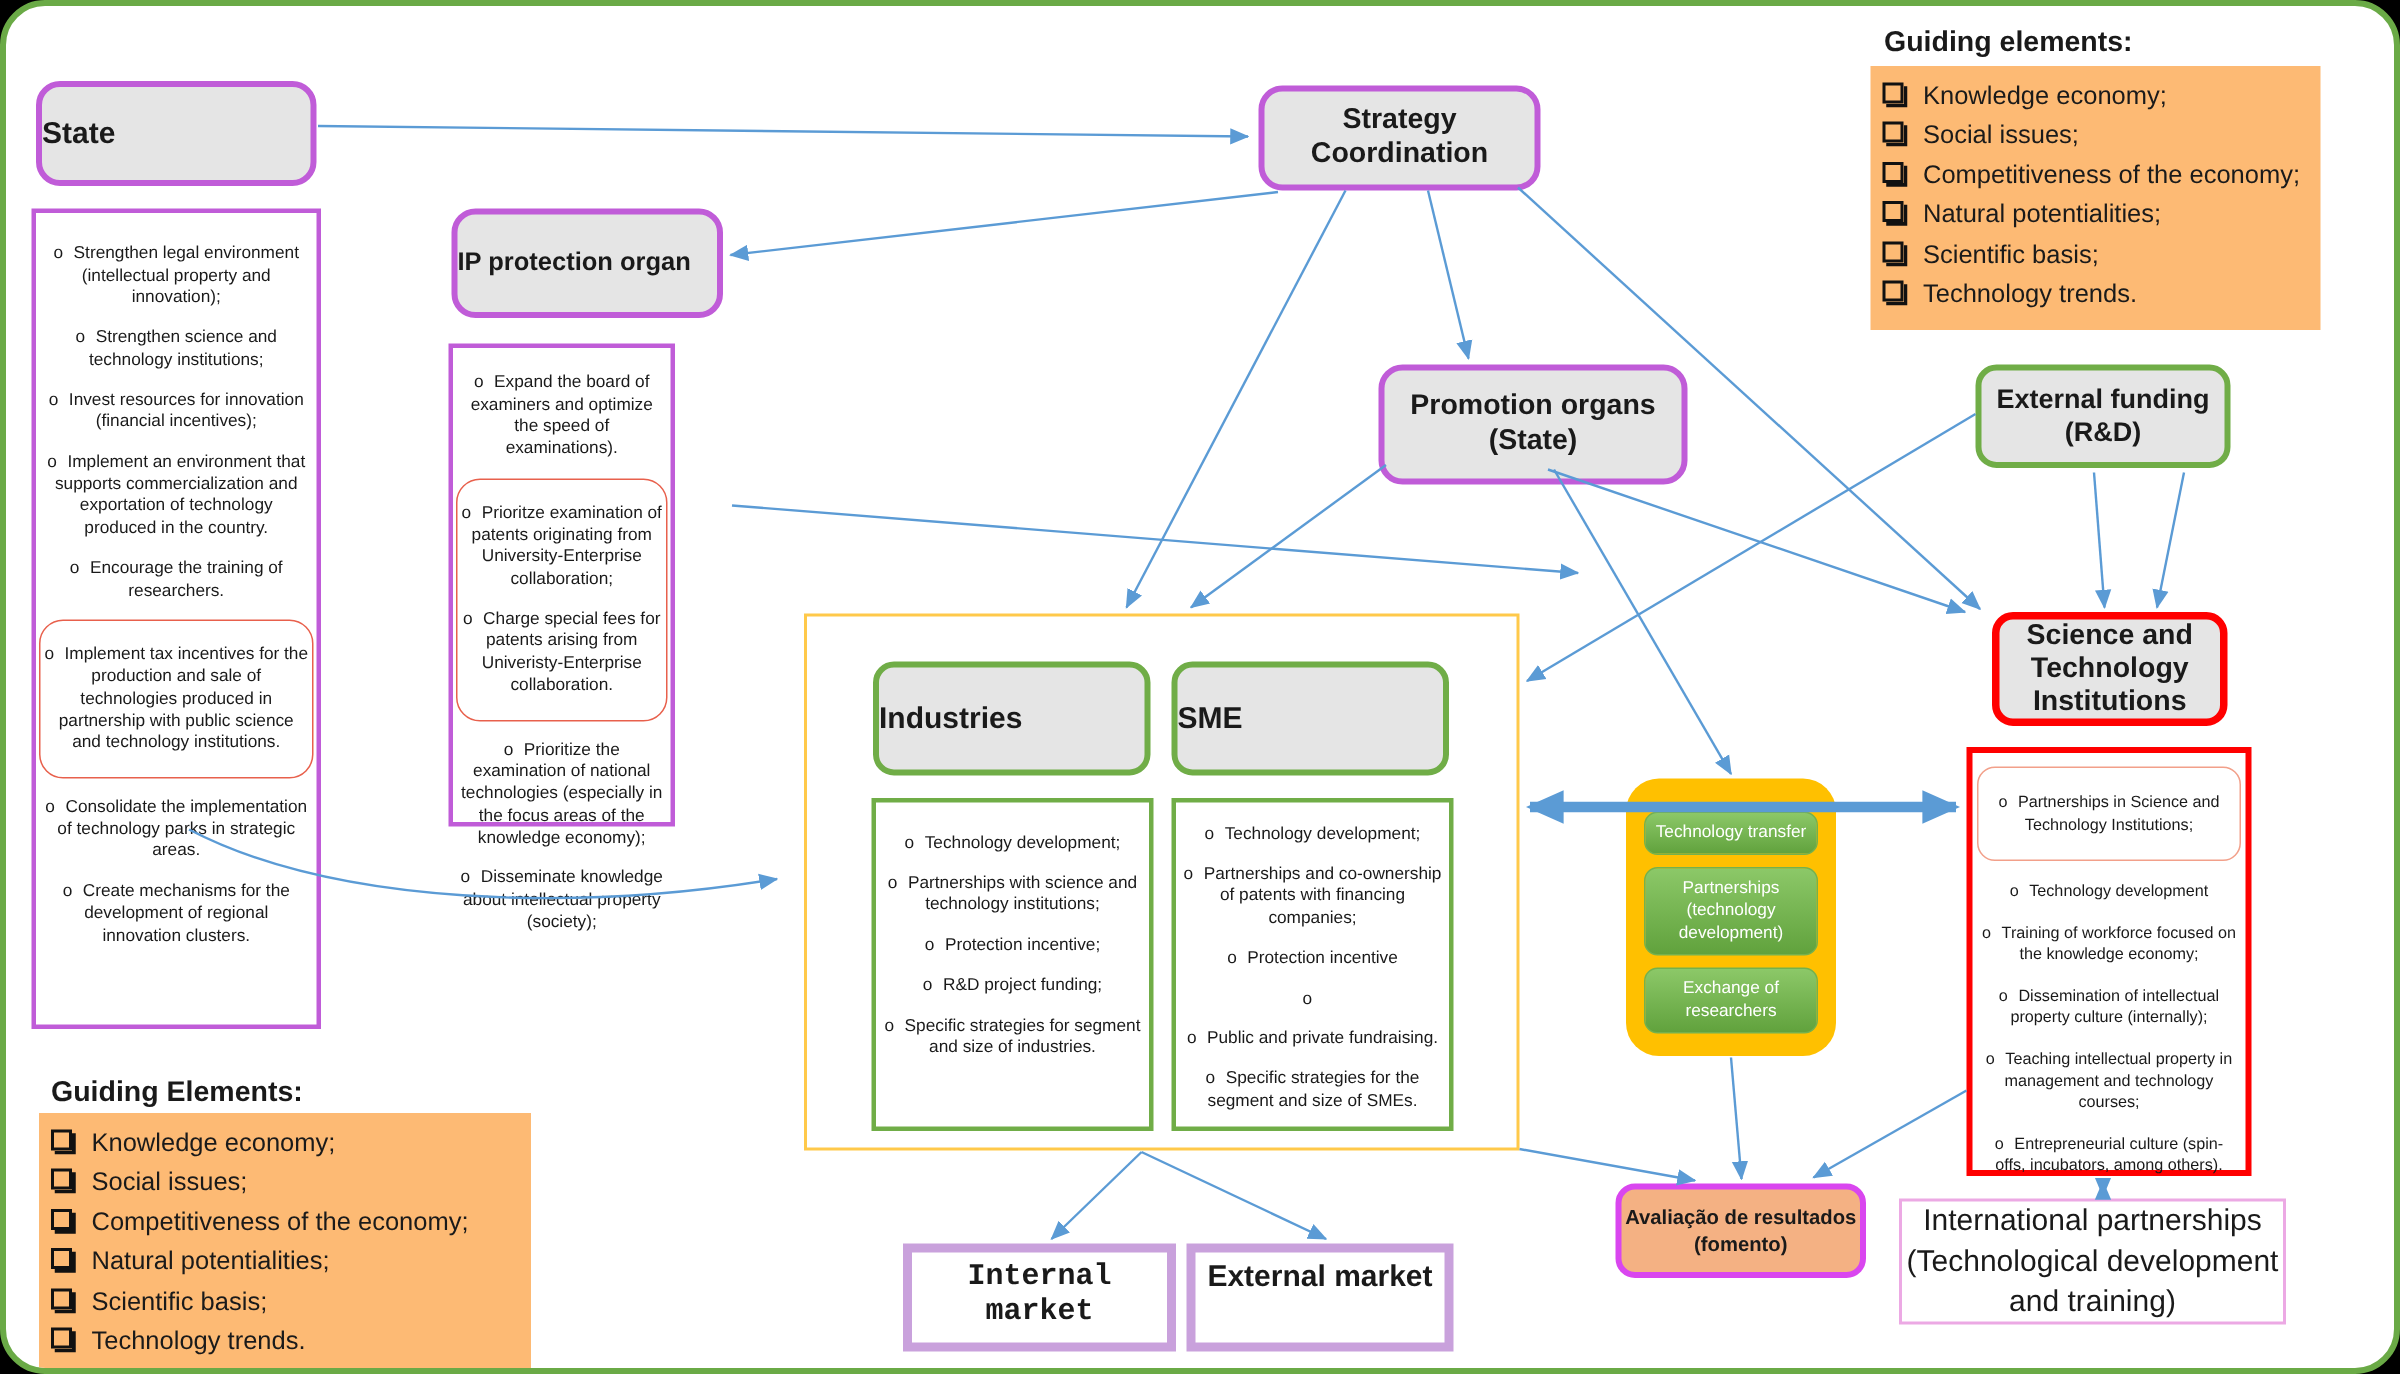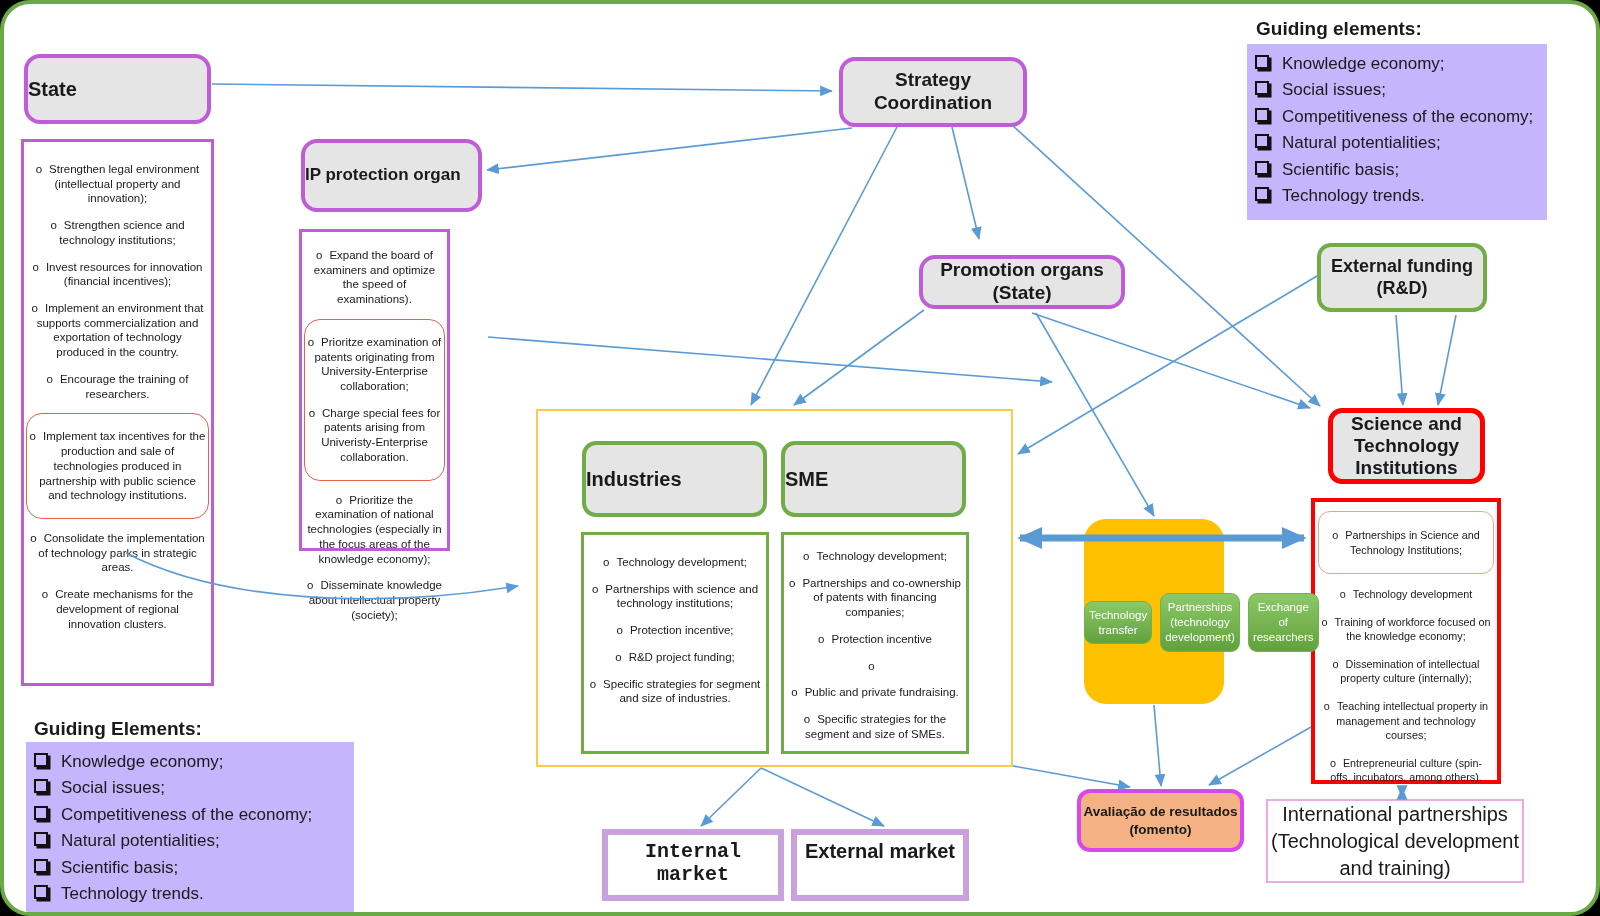--- a/index.html
+++ b/index.html
@@ -16,34 +16,34 @@
   .redbox{border:5px solid #ff0000;border-radius:14px;}
   .plist{border:3px solid #c05cd8;background:#fff;}
   .glist{border:3px solid #70ad47;background:#fff;}
   .rlist{border:4px solid #ff0000;background:#fff;}
   .vlist{padding:8px 5px;font-size:11.5px;line-height:1.28;}
   .li{text-align:center;margin:12px 0;}
   .mk{margin-right:7px;}
   .hl{border:1.6px solid #e8604c;border-radius:16px;padding:3px 2px;margin:8px -3px;}
   .hl2{border:1.5px solid #f2a08a;border-radius:12px;padding:3px 1px;margin:6px -2px;}
   .container{border:2px solid #ffc94a;background:transparent;}
-  .hub{background:#ffc000;border-radius:22px;display:flex;
+  .hub{background:#ffc000;border-radius:22px;display:flex;flex-direction:column;
        align-items:center;padding-top:22px;gap:8px;}
   .hub-btn{width:106px;border-radius:9px;border:1px solid #74b14e;color:#fff;
        background:linear-gradient(#8cc868,#61a23d);font-size:11.5px;line-height:1.3;
        text-align:center;padding:6px 4px;}
   .salmon{background:#f4b183;border:4px solid #d946ef;border-radius:13px;
        display:flex;align-items:center;justify-content:center;text-align:center;
        font-weight:bold;font-size:13.5px;line-height:1.3;}
   .market{border:6px solid #c9a1dc;background:#fff;font-weight:bold;font-size:20px;
        text-align:center;padding-top:5px;}
   .pinkbox{border:2px solid #eca9e4;background:#fff;font-size:20px;line-height:1.35;
        display:flex;align-items:center;justify-content:center;text-align:center;}
   .ytitle{font-weight:bold;font-size:19px;background:#fff;white-space:nowrap;}
-  .ybox{background:#c4b5fd;padding:5px 10px 8px 8px;font-size:17px;line-height:1.32;}
+  .ybox{background:#fdba74;padding:5px 10px 8px 8px;font-size:17px;line-height:1.32;}
   .ybox .li{text-align:left;margin:4px 0;}
   .chk{display:inline-block;width:10px;height:10px;border:2px solid #111;
        box-shadow:2.5px 2.5px 0 #111;margin-right:13px;}
   .sti-list{font-size:10.8px;}
   .sti-list .li{margin:13px 0;line-height:1.35;}
   svg.arrows{position:absolute;left:0;top:0;z-index:10;pointer-events:none;}
   .node{z-index:2;}
 </style>
 </head>
 <body>
@@ -55,21 +55,21 @@
   </div>
 
   <div class="abs hdr purple node" style="left:835px;top:53px;width:188px;height:70px;font-size:19px;">
     <span>Strategy Coordination</span>
   </div>
 
   <div class="abs hdr purple node" style="left:297px;top:135px;width:181px;height:73px;font-size:17px;">
     <span>IP protection organ</span>
   </div>
 
-  <div class="abs hdr purple node" style="left:915px;top:251px;width:206px;height:54px;font-size:19px;">
+  <div class="abs hdr purple node" style="left:915px;top:239px;width:206px;height:80px;font-size:19px;">
     <span>Promotion organs (State)</span>
   </div>
 
   <div class="abs hdr green node" style="left:1313px;top:239px;width:170px;height:69px;font-size:18px;">
     <span>External funding (R&amp;D)</span>
   </div>
 
   <div class="abs ytitle node" style="left:1252px;top:14px;">Guiding elements:</div>
   <div class="abs ybox node" style="left:1243px;top:40px;width:300px;">
       <div class="li"><span class="chk"></span><span class="txt">Knowledge economy;</span></div>

